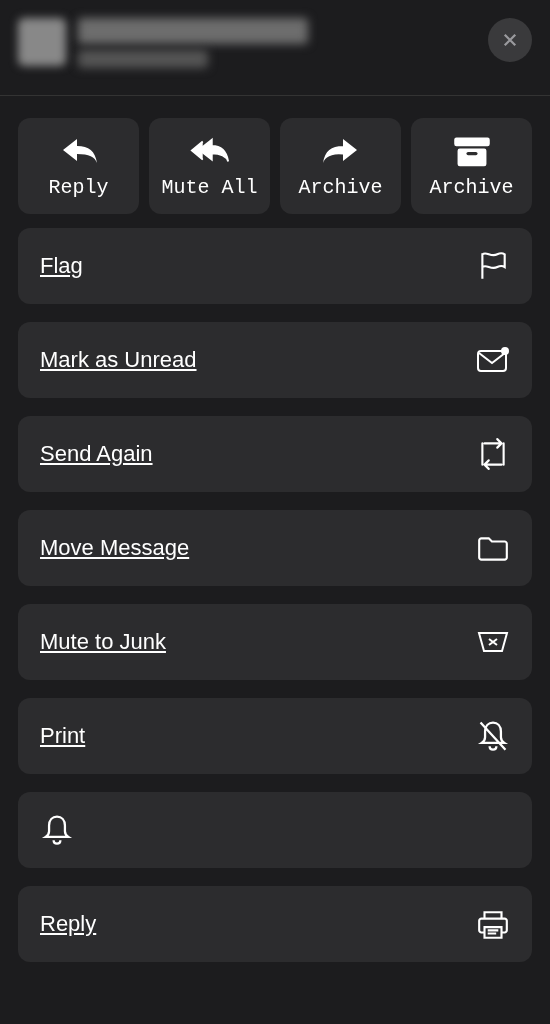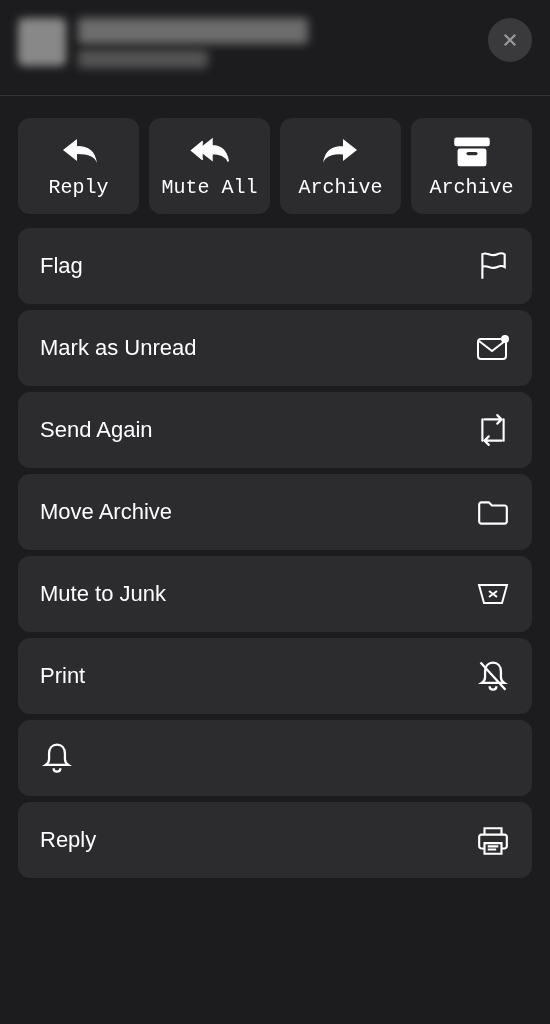--- a/index.html
+++ b/index.html
@@ -72,21 +72,22 @@
     justify-content: center;
     cursor: pointer;
     font-family: Liberation Mono, monospace;
   }
   .action-btn .ic { width: 40px; height: 34px; display:flex; align-items:center; justify-content:center; }
   .action-btn .lbl { margin-top: 8px; font-size: 20px; color:#fff; }
   .list {
     padding: 0 18px;
     display: flex;
     flex-direction: column;
-    gap: 6px;
+    gap: 18px;
+    text-decoration: underline;
   }
   .row {
     background: #2c2c2e;
     border-radius: 12px;
     height: 76px;
     display: flex;
     align-items: center;
     justify-content: space-between;
     padding: 0 22px 0 22px;
     cursor: pointer;
@@ -177,21 +178,21 @@
   <div class="row">
     <span class="lbl">Send Again</span>
     <span class="ic">
       <svg viewBox="0 0 32 32">
           <path d="M8 6 H24 M24 6 L20 2 M24 6 L20 10 M24 26 H8 M8 26 L12 22 M8 26 L12 30 M6 6 V26 M26 6 V26" stroke-linecap="round"></path>
         </svg>
     </span>
   </div>
 
   <div class="row">
-    <span class="lbl">Move Archive</span>
+    <span class="lbl">Move Message</span>
     <span class="ic">
       <svg viewBox="0 0 32 28">
           <path d="M3 7 V23 C3 24 4 25 5 25 H27 C28 25 29 24 29 23 V10 C29 9 28 8 27 8 H15 L12 5 H5 C4 5 3 6 3 7 Z"></path>
         </svg>
     </span>
   </div>
 
 
   <div class="row">
     <span class="lbl">Mute to Junk</span>

